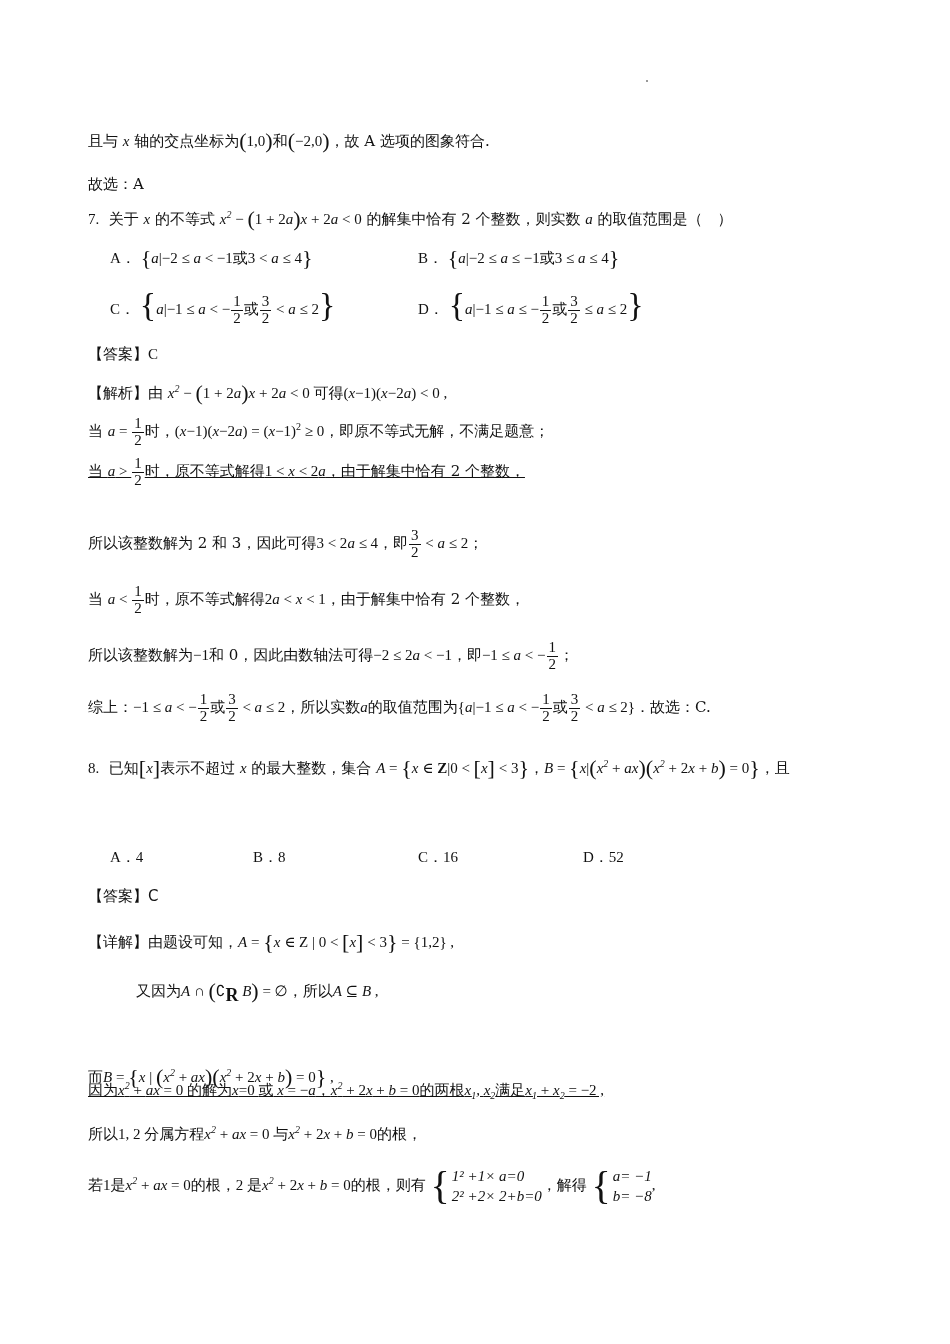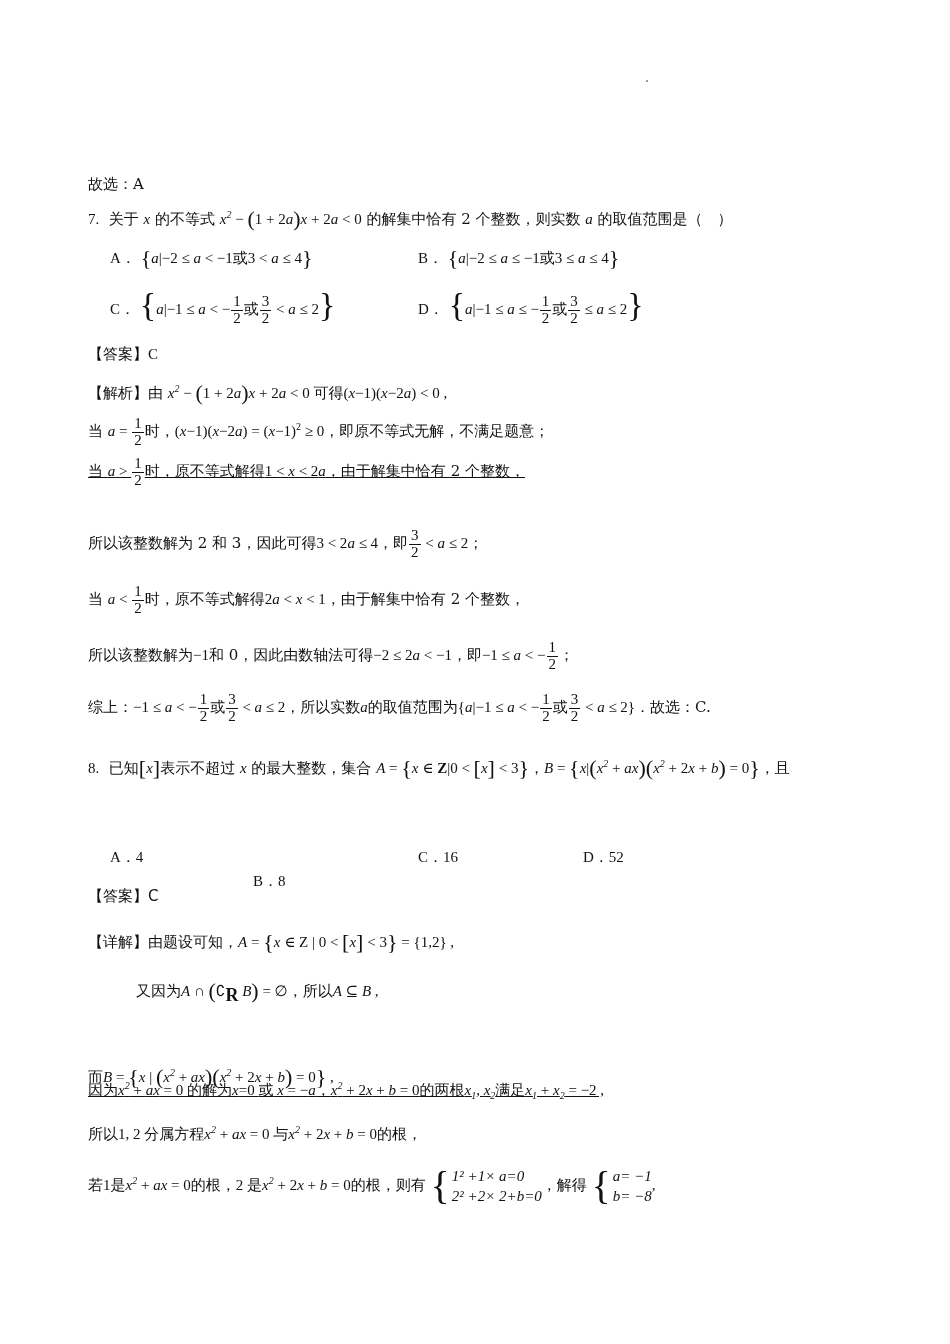--- a/index.html
+++ b/index.html
@@ -25,20 +25,23 @@
   .sys { display: inline-flex; align-items: center; vertical-align: middle; }
   .sys .brace { font-size: 40px; font-family: "Liberation Serif", serif; line-height: 1; margin-right: 2px; }
   .sys .rows { display: flex; flex-direction: column; font-family: "Liberation Serif", serif; line-height: 1.35; font-style: italic; }
 </style>
 </head>
 <body>
 
 <div class="page">
   <div class="dot"></div>
 
+  <div class="line" style="top:128px;">
+    <span>且与 </span><span class="m">x</span><span> 轴的交点坐标为</span><span class="big r">(</span><span class="r">1,0</span><span class="big r">)</span><span>和</span><span class="big r">(</span><span class="r">−2,0</span><span class="big r">)</span><span>，故 A 选项的图象符合.</span>
+  </div>
   <div class="line" style="top:175px;">故选：A</div>
 
   <div class="line" style="top:206px;">
     <span class="r">7.</span>
     <span>&nbsp;关于 </span><span class="m">x</span><span> 的不等式 </span><span class="m">x<sup>2</sup></span><span class="r"> − </span><span class="big r">(</span><span class="r">1 + 2</span><span class="m">a</span><span class="big r">)</span><span class="m">x</span><span class="r"> + 2</span><span class="m">a</span><span class="r"> &lt; 0</span><span> 的解集中恰有 2 个整数，则实数 </span><span class="m">a</span><span> 的取值范围是（　）</span>
   </div>
 
   <div class="opt" style="left:110px; top:245px;">
     <span class="r">A．</span>
     <span class="big r">{</span><span class="m">a</span><span class="r">|−2 ≤ </span><span class="m">a</span><span class="r"> &lt; −1</span><span>或</span><span class="r">3 &lt; </span><span class="m">a</span><span class="r"> ≤ 4</span><span class="big r">}</span>
@@ -129,21 +132,21 @@
 
   <div class="line" style="top:755px;">
     <span class="r">8.</span>
     <span>&nbsp;已知</span><span class="big r">[</span><span class="m">x</span><span class="big r">]</span><span>表示不超过 </span><span class="m">x</span><span> 的最大整数，集合 </span><span class="m">A</span><span class="r"> = </span><span class="big r">{</span><span class="m">x</span><span class="r"> ∈ </span><span class="r bold">Z</span><span class="r">|0 &lt; </span><span class="big r">[</span><span class="m">x</span><span class="big r">]</span><span class="r"> &lt; 3</span><span class="big r">}</span><span>，</span><span class="m">B</span><span class="r"> = </span><span class="big r">{</span><span class="m">x</span><span class="r">|</span><span class="big r">(</span><span class="m">x<sup>2</sup></span><span class="r"> + </span><span class="m">ax</span><span class="big r">)(</span><span class="m">x<sup>2</sup></span><span class="r"> + 2</span><span class="m">x</span><span class="r"> + </span><span class="m">b</span><span class="big r">)</span><span class="r"> = 0</span><span class="big r">}</span><span>，且</span>
   </div>
 
 
   <div class="opt" style="left:110px; top:848px;">
     <span class="r">A．</span><span class="r">4</span>
   </div>
-  <div class="opt" style="left:253px; top:872px;text-align:center;">
+  <div class="opt" style="left:253px; top:848px;text-align:center;">
     <span class="r">B．</span><span class="r">8</span>
   </div>
   <div class="opt" style="left:418px; top:848px;text-align:right;">
     <span class="r">C．</span><span class="r">16</span>
   </div>
   <div class="opt" style="left:583px; top:848px;">
     <span class="r">D．</span><span class="r">52</span>
   </div>
 
   <div class="line sans" style="top:887px;">

